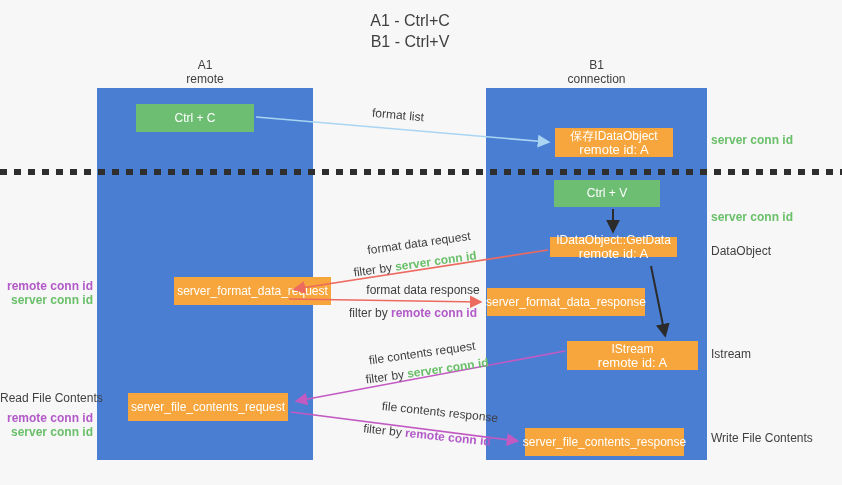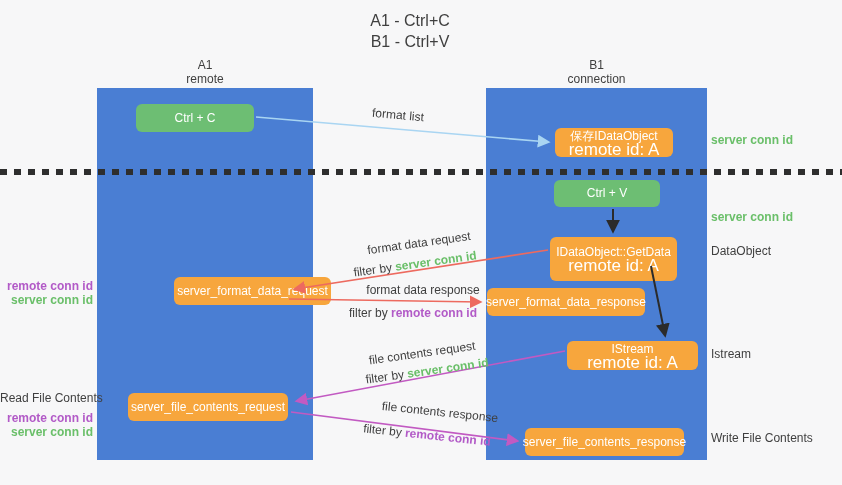--- a/index.html
+++ b/index.html
@@ -19,24 +19,24 @@
   body{font-family:"Liberation Sans", sans-serif;color:var(--dark-text);}
   .canvas{position:relative;width:842px;height:485px;background:var(--bg);overflow:hidden;}
 
   .title{position:absolute;left:0;top:10px;width:820px;text-align:center;
          font-size:16px;line-height:21px;color:var(--dark-text);}
 
   .lane-header{position:absolute;text-align:center;font-size:12px;line-height:14px;color:var(--dark-text);}
   .lane{position:absolute;background:var(--lane-blue);}
 
   .node{position:absolute;display:flex;flex-direction:column;align-items:center;justify-content:center;
-        color:#fff;font-size:12px;line-height:13px;text-align:center;white-space:nowrap;z-index:2;border-radius:6px;}
+        color:#fff;font-size:12px;line-height:13px;text-align:center;white-space:nowrap;z-index:2;}
   .node.green{background:var(--green-box);}
   .node.orange{background:var(--orange-box);}
-  .node .l2{font-size:17px;}
+  .node .l2{font-size:13px;}
 
   svg.overlay{position:absolute;left:0;top:0;z-index:3;pointer-events:none;}
 
   .edge-label{position:absolute;font-size:12px;line-height:14px;color:var(--dark-text);
               white-space:nowrap;z-index:4;text-align:center;}
   .gtxt{color:var(--green-text);font-weight:bold;}
   .ptxt{color:var(--purple-text);font-weight:bold;}
 
   .side-label{position:absolute;font-size:12px;line-height:14px;white-space:nowrap;z-index:4;}
   .side-label.right{left:711px;}
@@ -71,21 +71,21 @@
 
   <div class="node orange" style="left:555px;top:128px;width:118px;height:29px;">
     <div class="l1">保存IDataObject</div>
     <div class="l2">remote id: A</div>
   </div>
 
   <div class="node green" style="left:554px;top:180px;width:106px;height:27px;">
     <div>Ctrl + V</div>
   </div>
 
-  <div class="node orange" style="left:550px;top:237px;width:127px;height:44px;">
+  <div class="node orange" style="left:550px;top:237px;width:127px;height:20px;">
     <div class="l1">IDataObject::GetData</div>
     <div class="l2">remote id: A</div>
   </div>
 
   <div class="node orange" style="left:130px;top:277px;width:157px;height:28px;margin-left:44px;">
     <div>server_format_data_request</div>
   </div>
 
   <div class="node orange" style="left:487px;top:288px;width:158px;height:28px;text-align:right;">
     <div>server_format_data_response</div>

